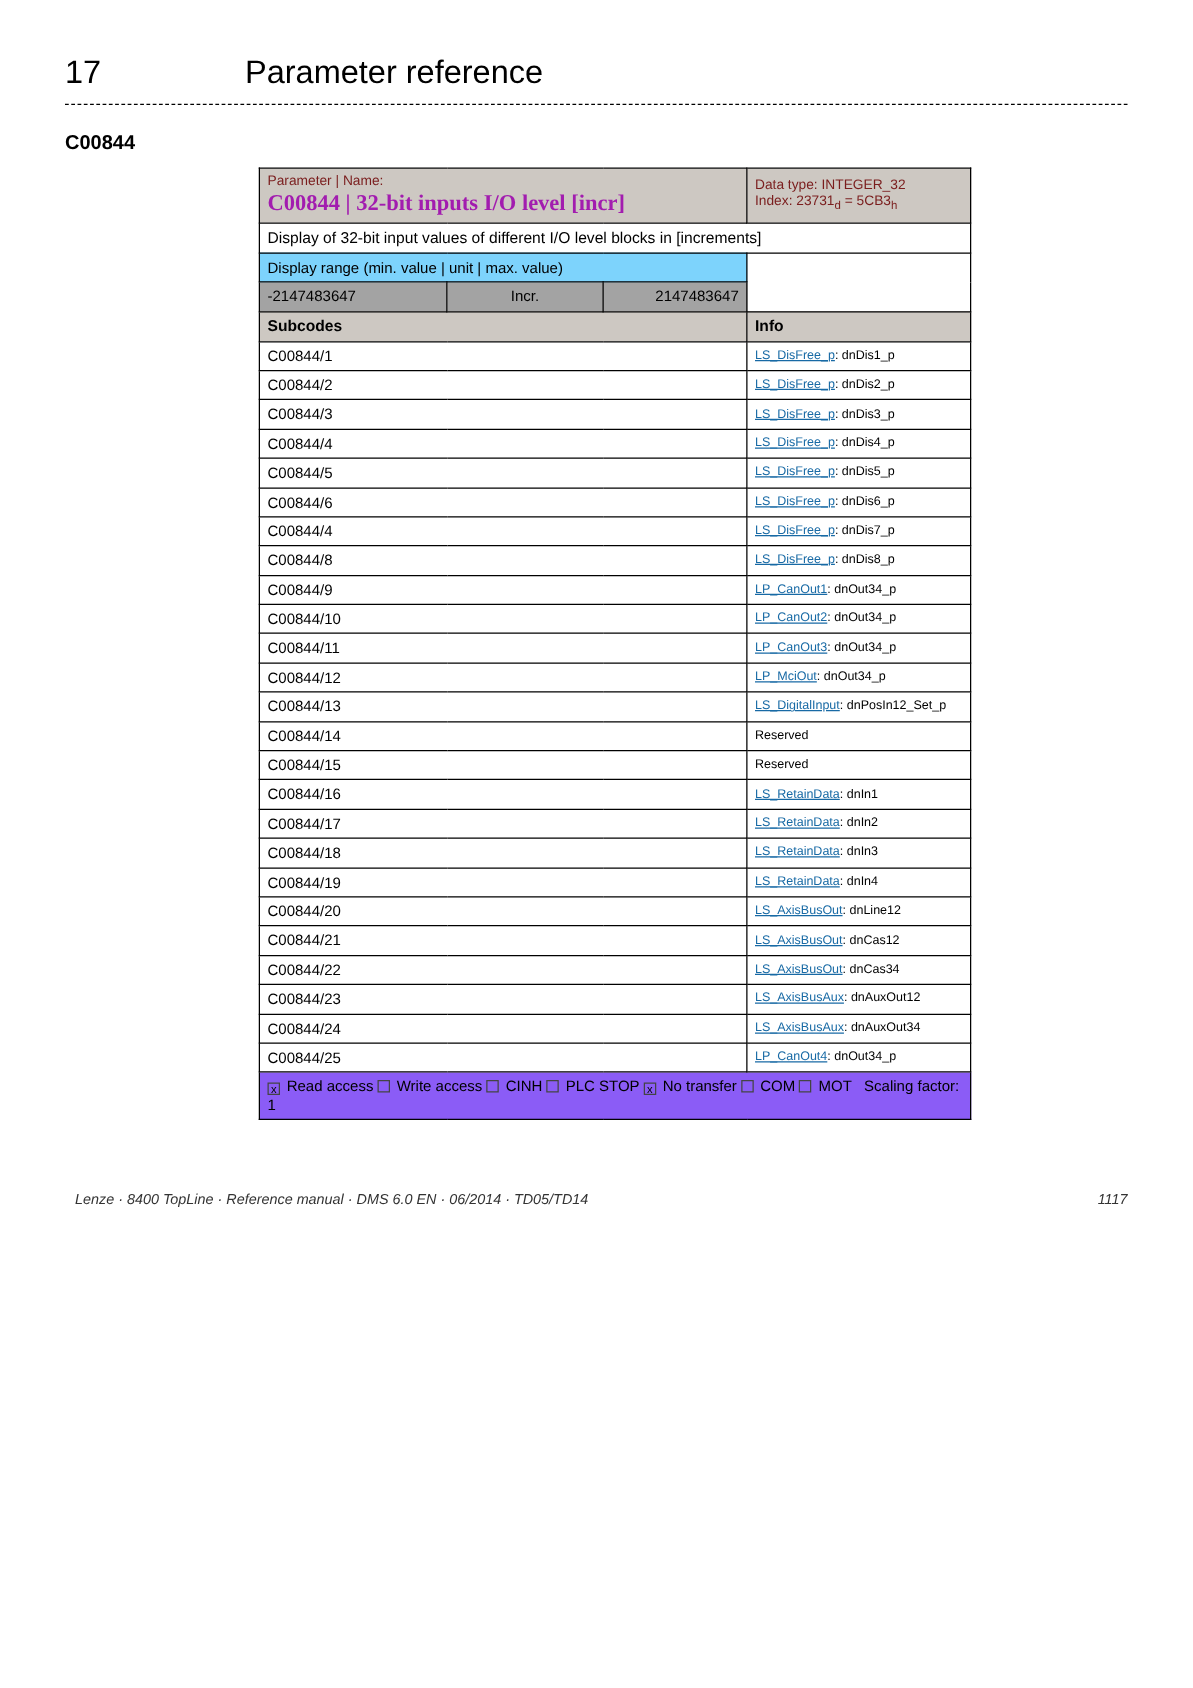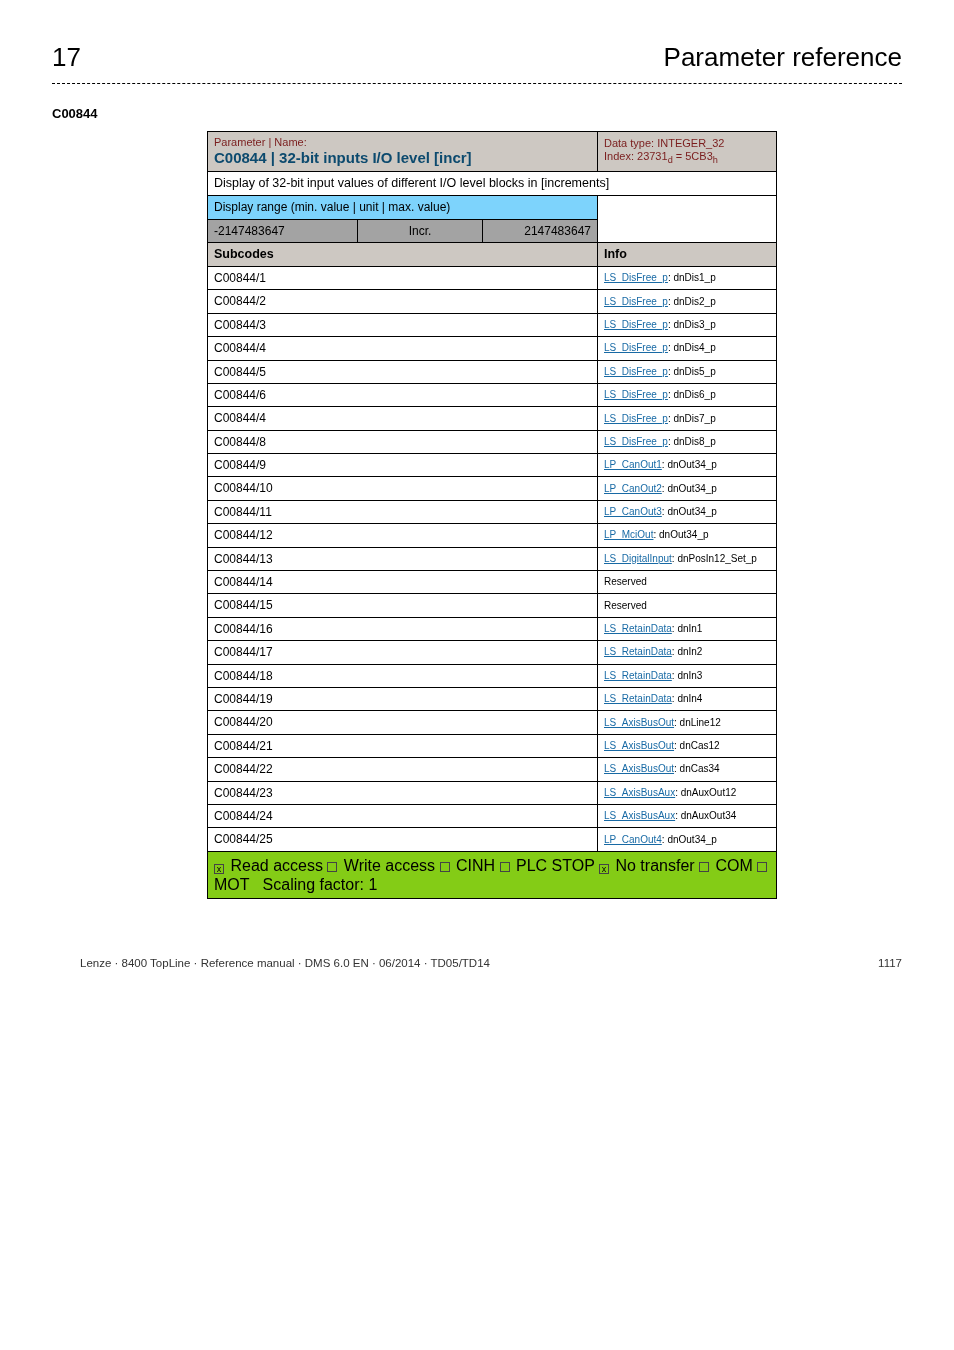--- a/index.html
+++ b/index.html
@@ -5,34 +5,34 @@
   * { box-sizing: border-box; }
   body {
     margin: 0;
     font-family: "Segoe UI", "Myriad Pro", Arial, sans-serif;
     background: #fff;
     color: #000;
     width: 954px;
   }
   .page { padding: 42px 52px 0 52px; }
 
-  .chapter-head { display: flex; align-items: flex-start; margin-bottom: 4px; justify-content: space-between; }
+  .chapter-head { display: flex; align-items: flex-start; margin-bottom: 4px; }
   .chapter-num { font-size: 26px; font-weight: 400; width: 96px; }
   .chapter-title { font-size: 26px; font-weight: 400; margin-left: 48px; }
   .sub-head { display: flex; align-items: flex-start; margin-bottom: 14px; }
   .sub-num { font-size: 15px; width: 96px; }
   .sub-title { font-size: 15px; }
 
   .dash-rule {
     border: none;
     border-top: 1.5px dashed #000;
     margin: 10px 0 22px 0;
   }
 
-  .param-label { font-size: 13px; font-weight: 700; margin: 6px 0 10px 0; }
+  .param-label { font-size: 16px; font-weight: 700; margin: 6px 0 10px 0; }
 
   .param-table {
     width: 570px;
     margin-left: 155px;
     border-collapse: collapse;
     border: 1px solid #000;
     font-size: 12px;
     line-height: 1.2;
   }
   .param-table td, .param-table th {
@@ -42,46 +42,47 @@
     vertical-align: middle;
     font-weight: 400;
   }
 
   .hdr-row td {
     background: #cdc8c2;
     color: #7a1d1d;
     font-size: 11px;
   }
   .hdr-title-left { font-weight: 400; }
-  .hdr-title-bold { font-weight: 700; color: #0c4a6e; font-size: 15px; }
+  .hdr-title-bold { font-weight: 700; color: #a21caf; font-size: 18px; font-family: Liberation Serif, serif; }
   .hdr-title-right { text-align: right; font-size: 10.5px; color: #7a1d1d; }
 
   .desc-row td { font-size: 12.5px; }
   .range-label { background: #7dd3fc; font-weight: 700; font-size: 12px; }
   .range-values td { background: #a3a3a3; font-size: 12px; }
   .range-values td:first-child { color: #000; }
 
   .sub-hdr td { background: #cdc8c2; font-weight: 700; font-size: 12.5px; }
 
   .info-cell a, a.link { color: #186aa5; text-decoration: underline; }
   .info-cell { font-size: 10px; }
 
   .footer-row td {
-    background: #84cc16;
-    font-size: 16px;
+    background: #8b5cf6;
+    font-size: 12px;
   }
   .footer-row .box { display:inline-block; width:10px; height:10px; border:1px solid #444; margin-right:2px; vertical-align:-1px; text-align:center; font-size:9px; line-height:9px;}
   .footer-row .box.checked::after { content: "x"; }
 
   .page-footer {
     display: flex;
     justify-content: space-between;
     font-size: 11.5px;
     color: #333;
-    padding: 58px 52px 0 80px;
+    padding: 58px 52px 0 60px;
+    font-style: italic;
   }
 
   .blank-right { background:#fff; }
 
 </style>
 </head>
 <body>
 
 <div class="page">
 

